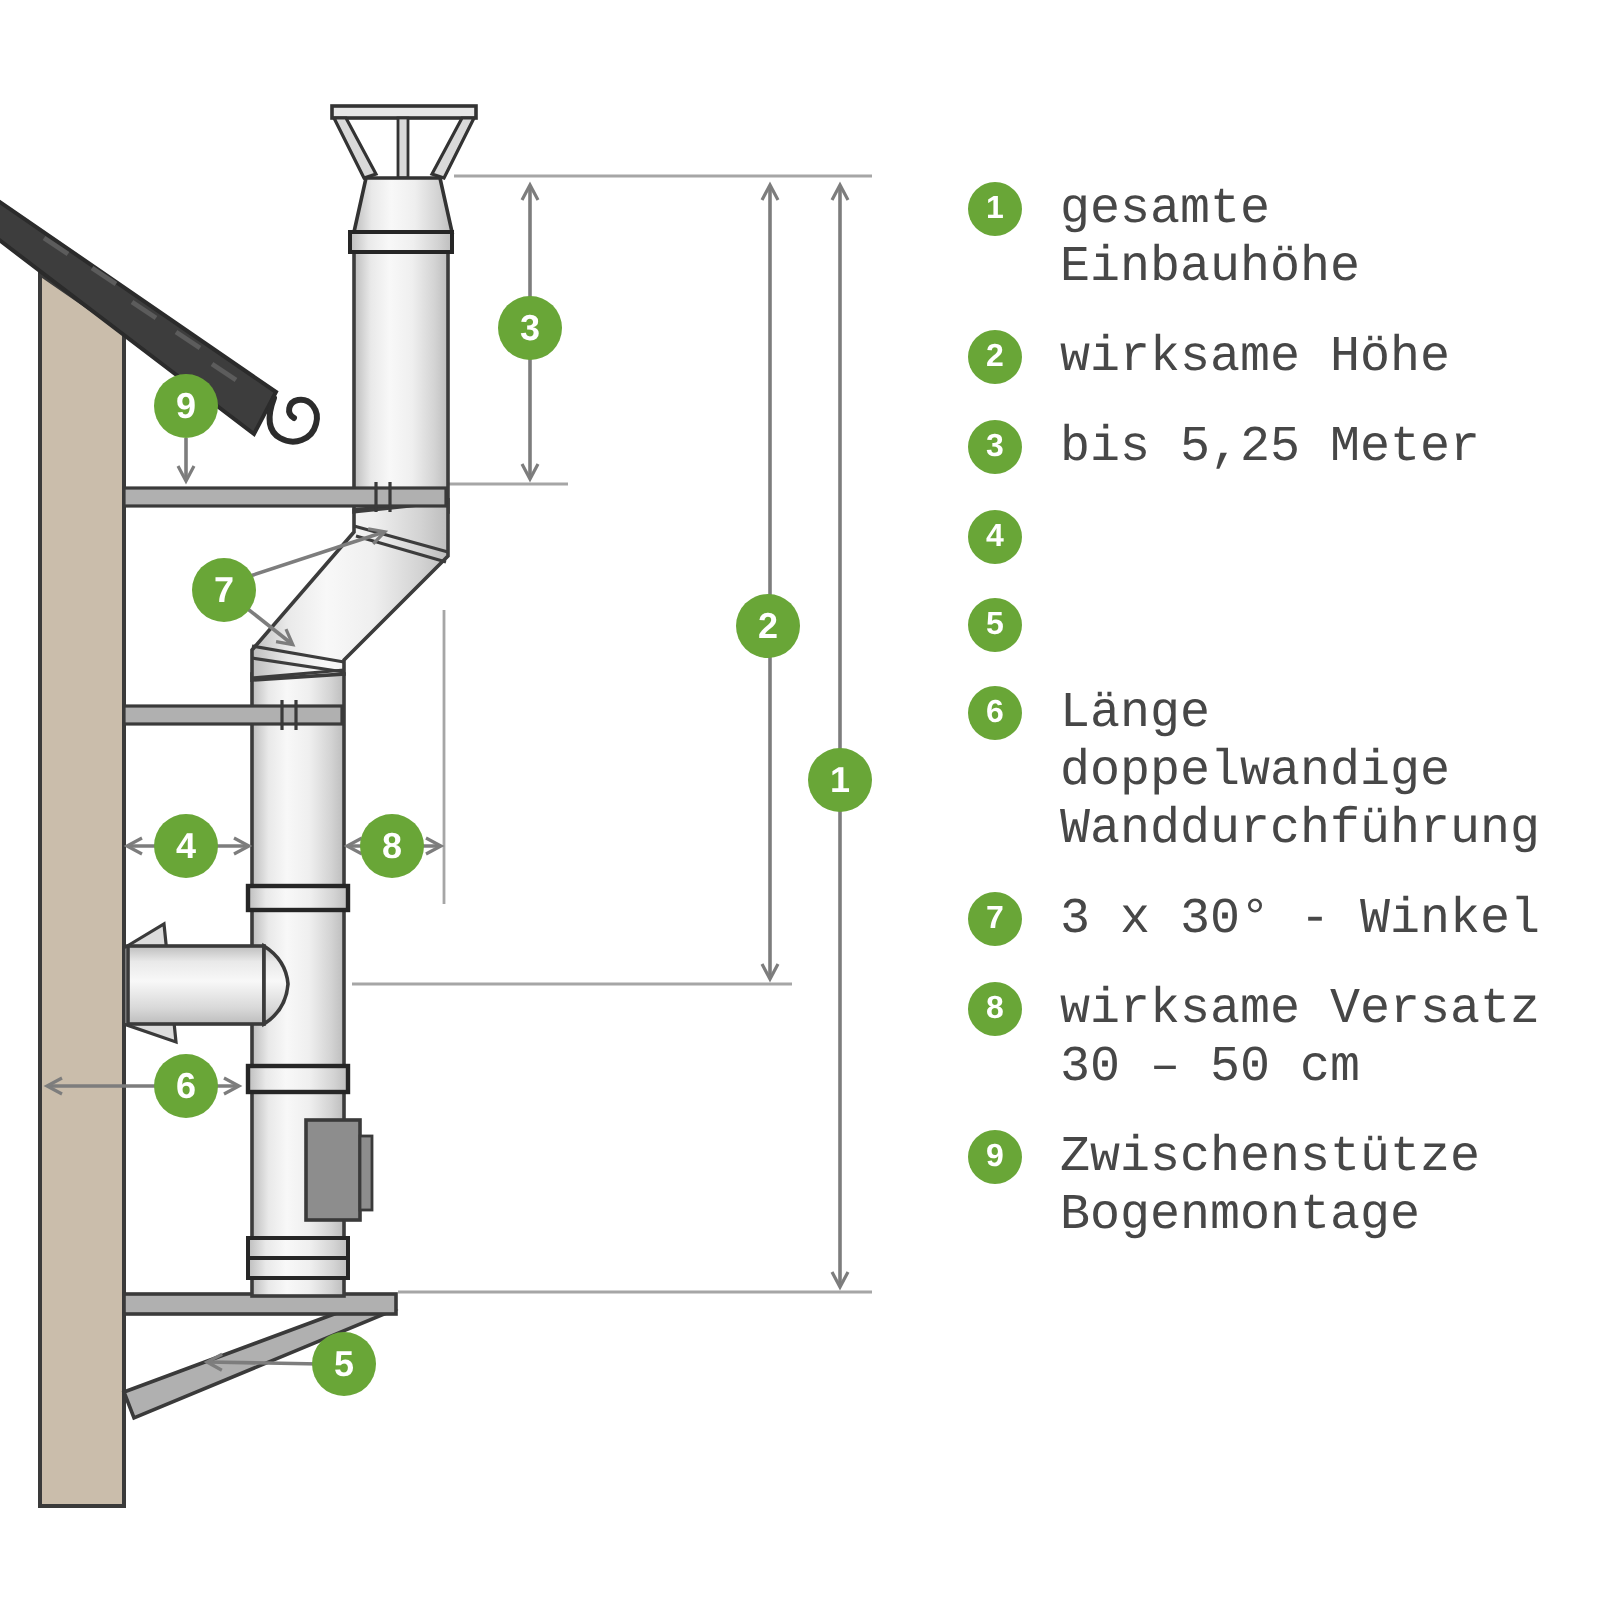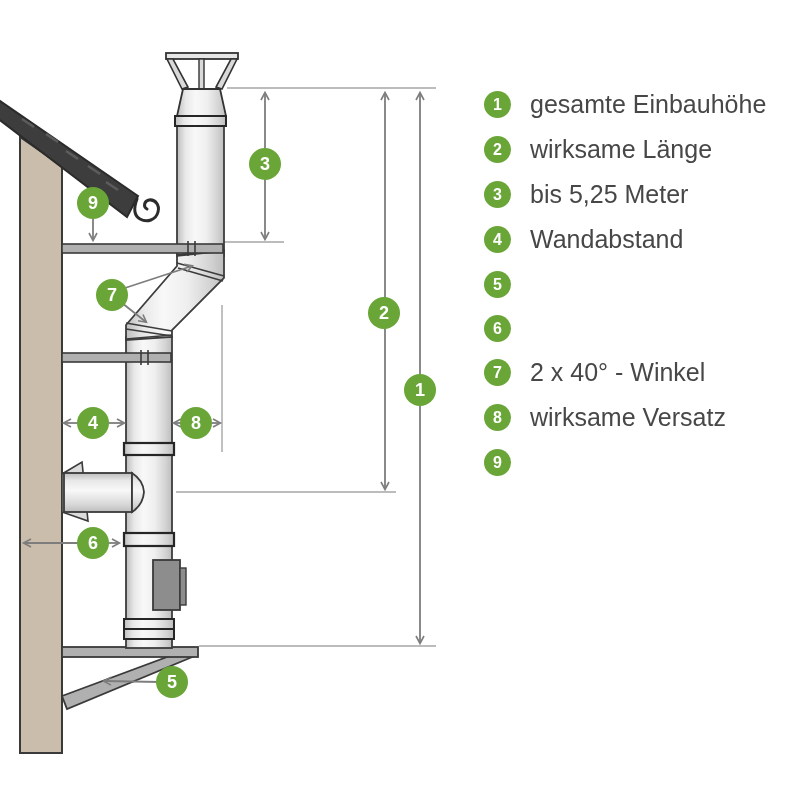--- a/index.html
+++ b/index.html
@@ -4,21 +4,21 @@
 <style>
   html,body{margin:0;padding:0;background:#ffffff;}
   .stage{position:relative;width:800px;height:800px;background:#ffffff;overflow:hidden;
          font-family:"Liberation Sans",sans-serif;}
   .stage svg{position:absolute;left:0;top:0;}
   .legend{position:absolute;left:484px;top:90px;width:310px;display:flex;flex-direction:column;gap:16px;}
   .lrow{display:flex;align-items:flex-start;}
   .lnum{flex:0 0 27px;width:27px;height:27px;margin-top:1px;border-radius:50%;background:#69a637;
         color:#ffffff;font-size:16px;font-weight:bold;line-height:27px;text-align:center;}
   .ltext{margin-left:19px;color:#474747;font-size:25px;line-height:29px;}
-  .l1,.l2{display:block;}
+  .l1,.l2{display:block;font-family:Liberation Mono, monospace;}
   .cnum{font-family:"Liberation Sans",sans-serif;font-size:18px;font-weight:bold;fill:#ffffff;}
 </style>
 </head>
 <body>
 
 <div class="stage">
 
 <svg width="800" height="800" viewBox="0 0 800 800">
   <defs>
     <linearGradient id="gH" x1="0" y1="0" x2="1" y2="0">
@@ -169,56 +169,59 @@
   <div class="lrow">
     <span class="lnum">1</span>
     <span class="ltext">
           <span class="l1">gesamte Einbauhöhe</span>
           <span class="l2"></span>
         </span>
   </div>
   <div class="lrow">
     <span class="lnum">2</span>
     <span class="ltext">
-          <span class="l1">wirksame Länge</span>
+          <span class="l1">wirksame Höhe</span>
           <span class="l2"></span>
         </span>
   </div>
   <div class="lrow">
     <span class="lnum">3</span>
     <span class="ltext">
           <span class="l2">bis 5,25 Meter</span>
         </span>
   </div>
   <div class="lrow">
     <span class="lnum">4</span>
-    <span class="ltext">
-          <span class="l1">Wandabstand</span>
+  </div>
+  <div class="lrow">
+    <span class="lnum">5</span>
+  </div>
+  <div class="lrow">
+    <span class="lnum">6</span>
+    <span class="ltext">
+          <span class="l1">Länge doppelwandige</span>
+          <span class="l2">Wanddurchführung</span>
+        </span>
+  </div>
+  <div class="lrow">
+    <span class="lnum">7</span>
+    <span class="ltext">
+          <span class="l1">3 x 30° - Winkel</span>
           <span class="l2"></span>
         </span>
   </div>
   <div class="lrow">
-    <span class="lnum">5</span>
-  </div>
-  <div class="lrow">
-    <span class="lnum">6</span>
-    <span class="ltext">
-        </span>
-  </div>
-  <div class="lrow">
-    <span class="lnum">7</span>
-    <span class="ltext">
-          <span class="l1">2 x 40° - Winkel</span>
-          <span class="l2"></span>
-        </span>
-  </div>
-  <div class="lrow">
     <span class="lnum">8</span>
     <span class="ltext">
           <span class="l1">wirksame Versatz</span>
+          <span class="l2">30 – 50 cm</span>
         </span>
   </div>
   <div class="lrow">
     <span class="lnum">9</span>
+    <span class="ltext">
+          <span class="l1">Zwischenstütze</span>
+          <span class="l2">Bogenmontage</span>
+        </span>
   </div>
 </div>
 
 </div>
 
 </body></html>

